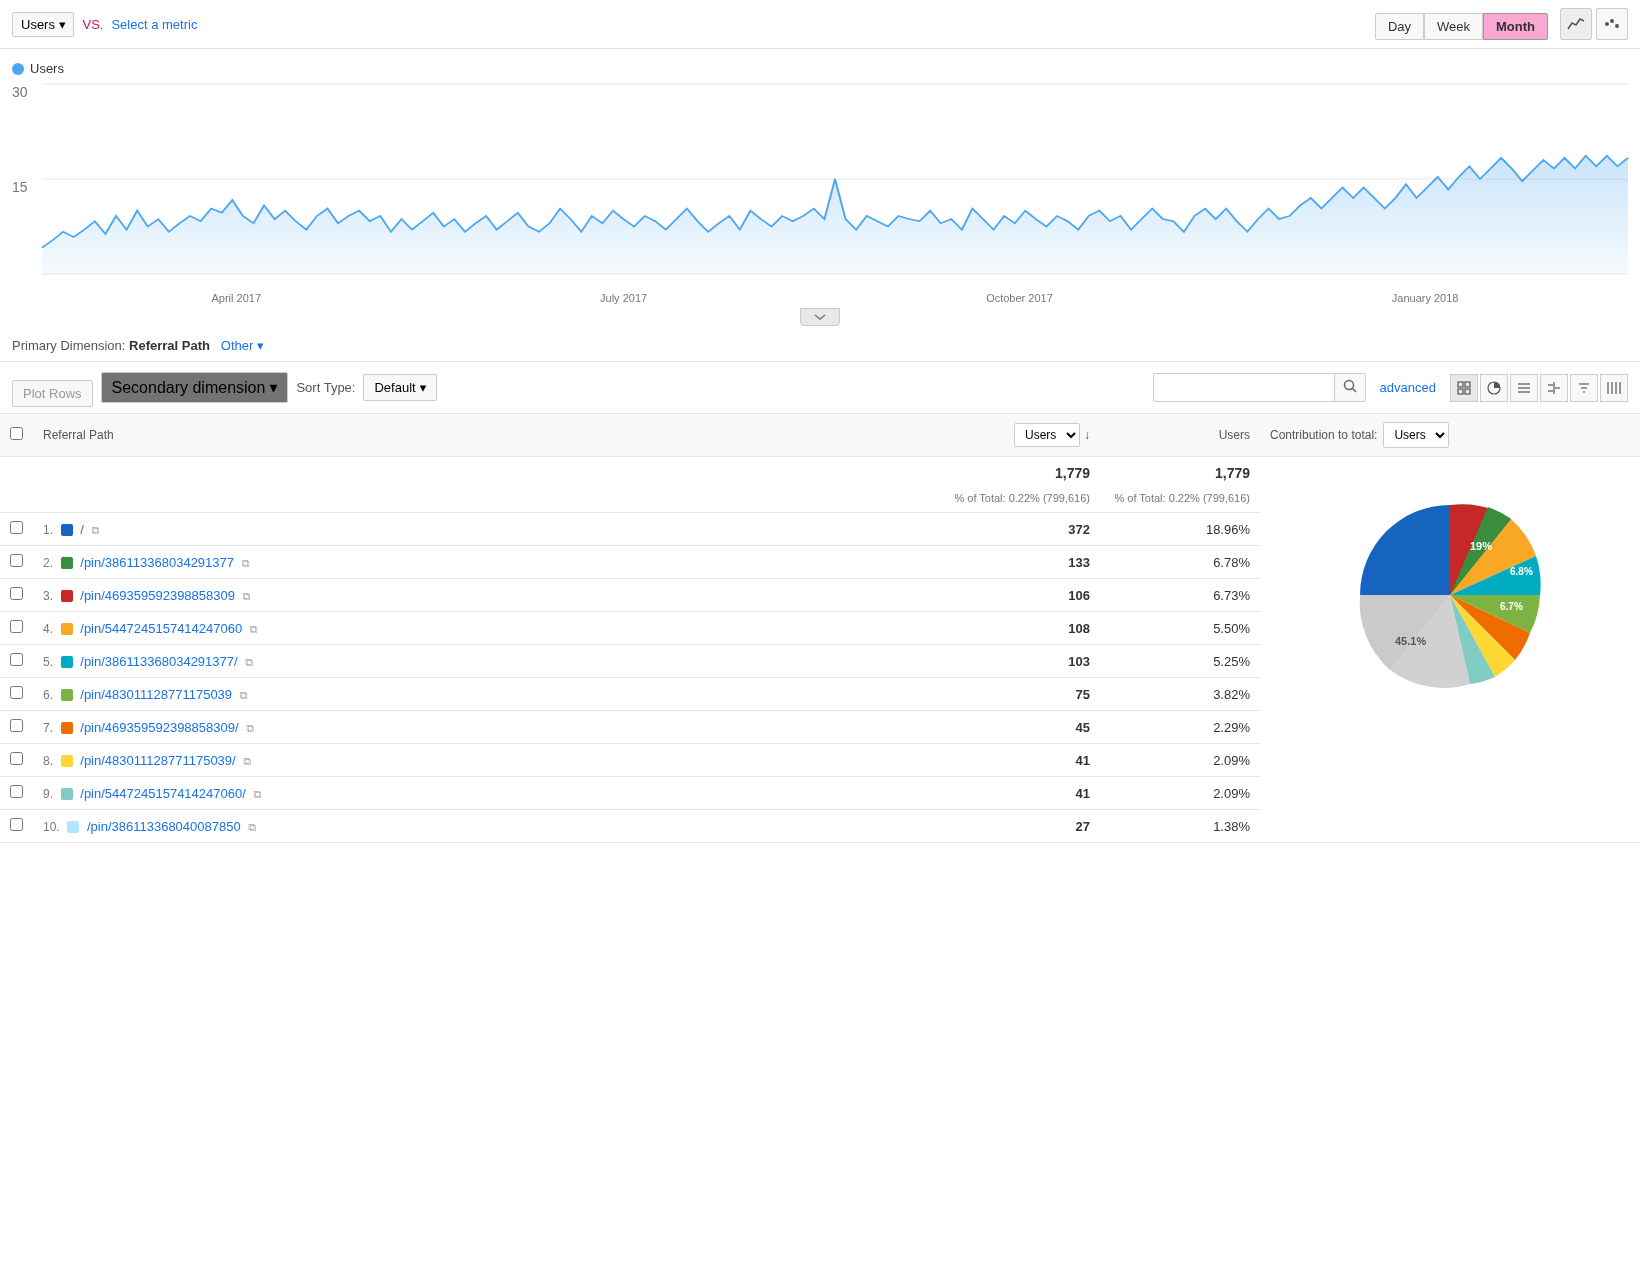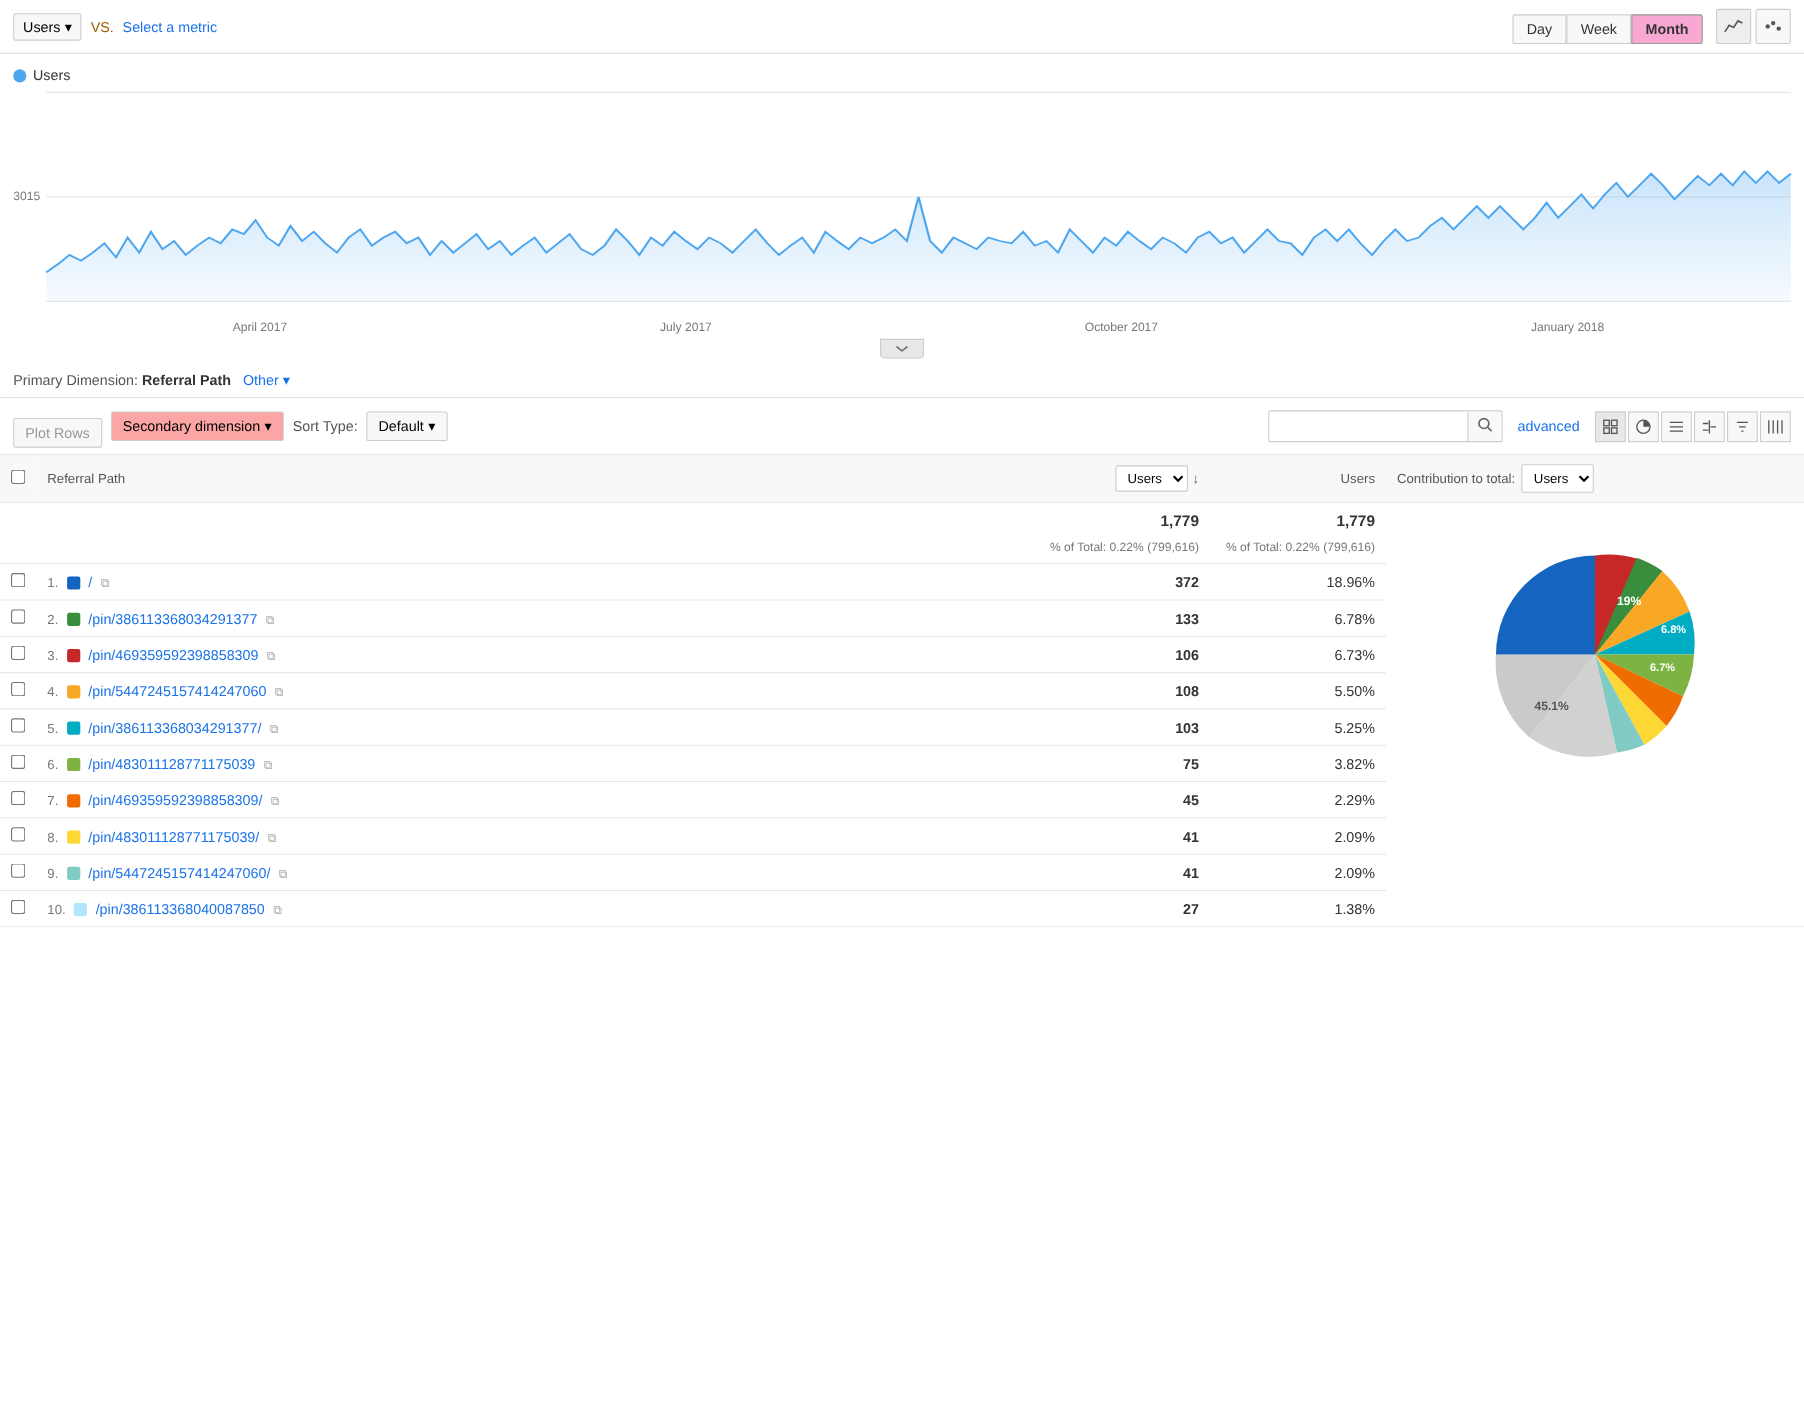--- a/index.html
+++ b/index.html
@@ -10,21 +10,21 @@
       padding: 8px 12px; border-bottom: 1px solid #e0e0e0;
     }
     .top-bar-left { display: flex; align-items: center; gap: 8px; }
     .top-bar-right { display: flex; align-items: flex-end; gap: 4px; }
 
     .metric-dropdown {
       display: flex; align-items: center; gap: 4px;
       border: 1px solid #ccc; border-radius: 2px; padding: 4px 8px;
       background: #f8f8f8; cursor: pointer; font-size: 13px;
     }
-    .vs-label { color: #a16207; font-size: 13px; }
+    .vs-label { color: #be185d; font-size: 13px; }
     .select-metric { color: #1a73e8; font-size: 13px; cursor: pointer; text-decoration: none; }
 
     .time-btn {
       border: 1px solid #ccc; background: #f8f8f8; padding: 5px 12px;
       cursor: pointer; font-size: 13px; color: #333;
     }
     .time-btn.active { background: #f9a8d4; border-color: #999; font-weight: bold; }
     .time-btn:first-child { border-radius: 2px 0 0 2px; }
     .time-btn:last-child { border-radius: 0 2px 2px 0; }
 
@@ -34,21 +34,21 @@
       border: 1px solid #ccc; background: #f8f8f8; cursor: pointer; border-radius: 2px;
     }
     .view-icon-btn.active { background: #eee; }
 
     .chart-area { padding: 12px 12px 0 12px; }
     .chart-legend { display: flex; align-items: center; gap: 6px; margin-bottom: 8px; }
     .legend-dot { width: 12px; height: 12px; border-radius: 50%; background: #4da6f0; }
     .legend-label { font-size: 13px; color: #333; }
 
     .chart-container { position: relative; height: 220px; margin-bottom: 0; }
-    .chart-y-labels { position: absolute; left: 0; top: 0; bottom: 30px; display: flex; flex-direction: row; justify-content: space-between; font-size: 11px; color: #777; align-items: center; }
+    .chart-y-labels { position: absolute; left: 0; top: 0; bottom: 30px; display: flex; flex-direction: column; justify-content: space-between; font-size: 14px; color: #777; align-items: center; }
     .chart-plot { position: absolute; left: 30px; right: 0; top: 0; bottom: 30px; }
     .chart-x-labels { position: absolute; left: 30px; right: 0; bottom: 0; display: flex; justify-content: space-around; font-size: 11px; color: #777; }
 
     svg.line-chart { width: 100%; height: 100%; overflow: visible; }
 
     .collapse-handle {
       display: flex; justify-content: center; margin: 4px 0;
     }
     .collapse-btn {
       width: 40px; height: 18px; background: #e8e8e8; border: 1px solid #ccc;
@@ -63,21 +63,21 @@
       display: flex; align-items: center; gap: 8px; padding: 6px 12px;
       border-top: 1px solid #e0e0e0; border-bottom: 1px solid #e0e0e0;
     }
     .plot-rows-btn {
       border: 1px solid #ccc; border-radius: 2px; padding: 5px 10px;
       background: #f8f8f8; color: #999; font-size: 13px; cursor: not-allowed; margin-top: 12px;
     }
     .sec-dim-btn {
       display: flex; align-items: center; gap: 4px;
       border: 1px solid #ccc; border-radius: 2px; padding: 5px 10px;
-      background: #fca5a5; font-size: 13px; cursor: pointer;
+      background: #737373; font-size: 16px; cursor: pointer;
     }
     .sort-label { font-size: 13px; color: #555; }
     .sort-btn {
       display: flex; align-items: center; gap: 4px;
       border: 1px solid #ccc; border-radius: 2px; padding: 5px 10px;
       background: #f8f8f8; font-size: 13px; cursor: pointer;
     }
     .search-box {
       margin-left: auto; display: flex; align-items: center;
       border: 1px solid #ccc; border-radius: 2px; overflow: hidden;

